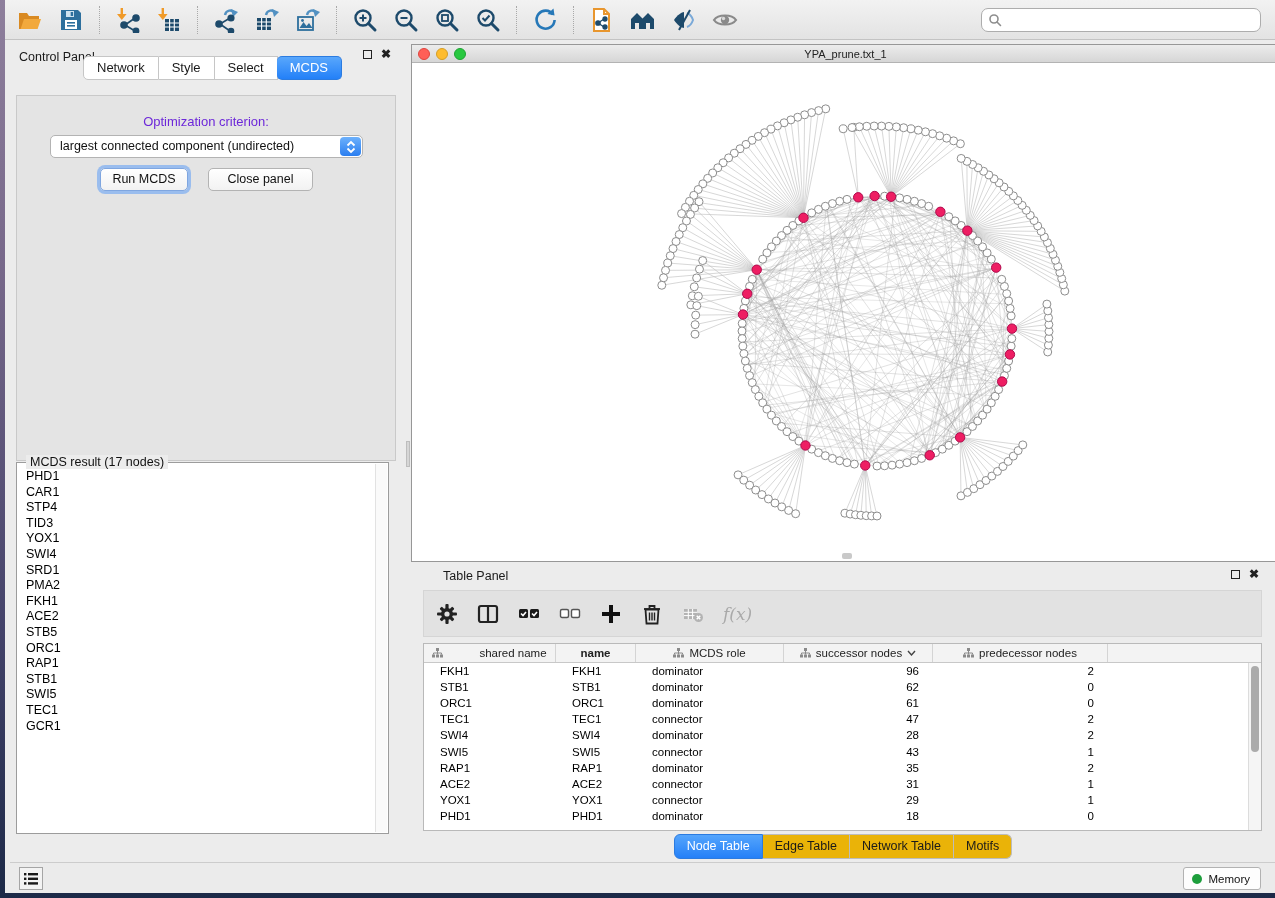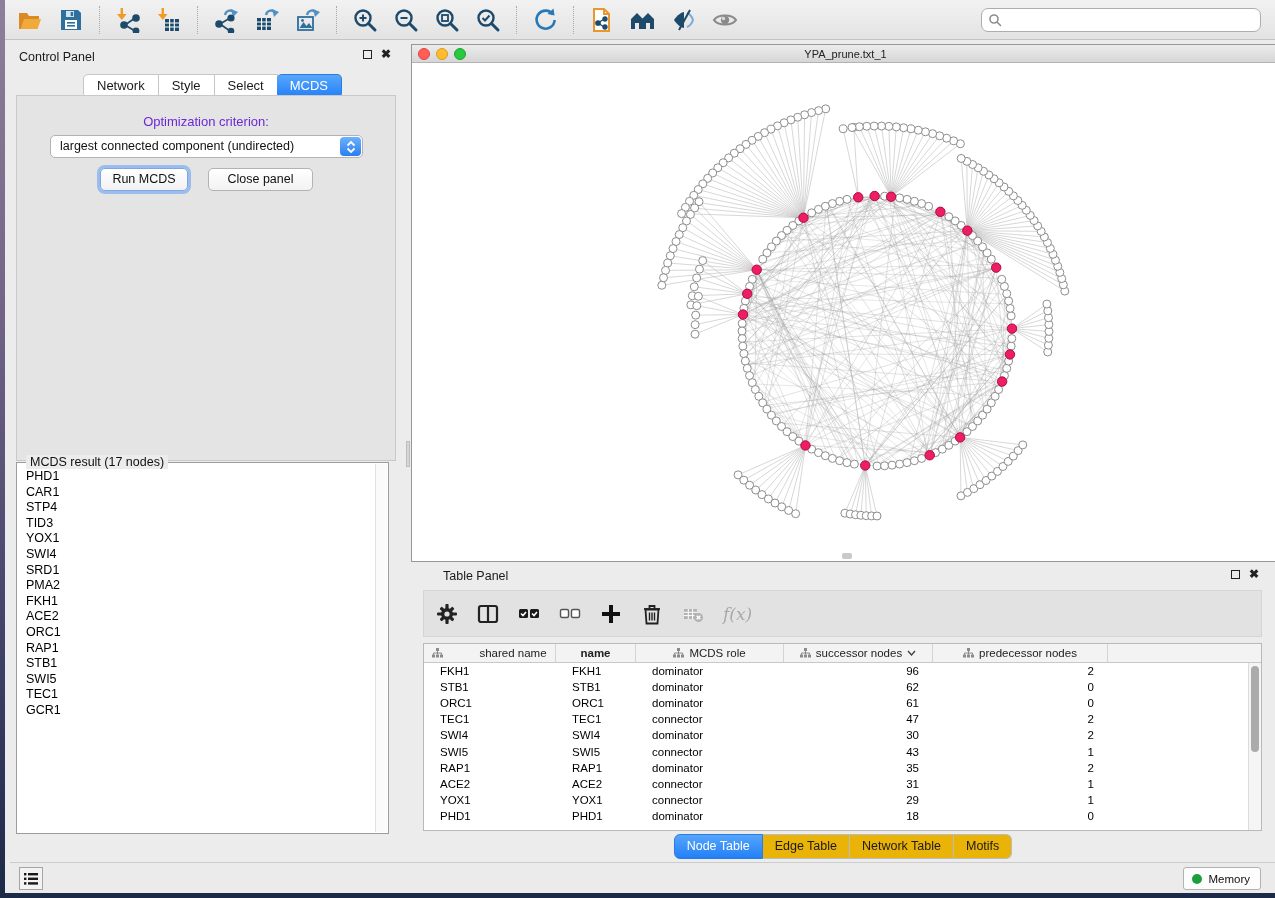--- a/index.html
+++ b/index.html
@@ -19,21 +19,21 @@
   #search-wrap { position:absolute; right:14px; top:8px; width:280px; height:24px;
     background:#fff; border:1px solid #adadad; border-radius:7px; display:flex; align-items:center; padding-left:6px; }
   #search-input { border:none; outline:none; flex:1; height:20px; font-size:12px; background:transparent; }
 
   
   #control-panel { position:absolute; left:5px; top:41px; width:395px; bottom:36px; background:#ececec; }
   .panel-title { font-size:12.5px; color:#1a1a1a; }
   .win-btns { position:absolute; display:flex; gap:9px; align-items:center; }
   .float-btn { width:9px; height:9px; border:1.6px solid #222; }
   .close-btn { font-size:12px; font-weight:bold; color:#222; line-height:9px; }
-  #cp-tabs { position:absolute; left:73px; top:33px; display:flex;justify-content:space-between; }
+  #cp-tabs { position:absolute; left:73px; top:15px; display:flex;justify-content:space-between; }
   .cp-tab { font-size:13px; padding:3px 13px 4px; background:#fff; border:1px solid #c6c6c6; border-left:none; color:#1a1a1a; }
   .cp-tab:first-child { border-left:1px solid #c6c6c6; border-radius:5px 0 0 5px; }
   .cp-tab.sel { background:linear-gradient(180deg,#59a7fc,#2380f8); color:#fff; border-color:#2b7be0; border-radius:5px; margin-left:-1px; }
   .cp-tab:last-child:not(.sel){ border-radius:0 5px 5px 0; }
   #cp-box { position:absolute; left:6px; right:9px; top:54px; height:366px; background:#e4e4e4; border:1px solid #c9c9c9; }
   #opt-label { position:absolute; left:0; right:0; top:18px; text-align:center; font-size:13px; color:#6d28d9; }
   #criterion { position:absolute; left:33px; top:39px; width:313px; height:23px; background:#fff;
     border:1px solid #b3b3b3; border-radius:5px; font-size:12.5px; color:#111; line-height:21px; padding-left:9px; }
   #criterion .cap { position:absolute; right:1px; top:1px; bottom:1px; width:21px; border-radius:4px;
     background:linear-gradient(180deg,#6db1fc,#2a7ef0); display:flex; align-items:center; justify-content:center; }
@@ -238,20 +238,21 @@
             <div class="mcds-item">PHD1</div>
             <div class="mcds-item">CAR1</div>
             <div class="mcds-item">STP4</div>
             <div class="mcds-item">TID3</div>
             <div class="mcds-item">YOX1</div>
             <div class="mcds-item">SWI4</div>
             <div class="mcds-item">SRD1</div>
             <div class="mcds-item">PMA2</div>
             <div class="mcds-item">FKH1</div>
             <div class="mcds-item">ACE2</div>
+            <div class="mcds-item">STB5</div>
             <div class="mcds-item">ORC1</div>
             <div class="mcds-item">RAP1</div>
             <div class="mcds-item">STB1</div>
             <div class="mcds-item">SWI5</div>
             <div class="mcds-item">TEC1</div>
             <div class="mcds-item">GCR1</div>
           </div>
       <div id="mcds-scroll"></div>
     </div>
   </div>
@@ -1042,21 +1043,21 @@
               <div class="td" style="width: 132px; text-align: left; padding: 0px 0px 0px 16px;">TEC1</div>
               <div class="td" style="width: 80px; text-align: left; padding: 0px 0px 0px 16px;">TEC1</div>
               <div class="td" style="width: 148px; text-align: left; padding: 0px 0px 0px 16px;">connector</div>
               <div class="td" style="width: 149px; text-align: right; padding: 0px 14px 0px 0px;">47</div>
               <div class="td" style="width: 175px; text-align: right; padding: 0px 14px 0px 0px;">2</div>
             </div>
             <div class="tr">
               <div class="td" style="width: 132px; text-align: left; padding: 0px 0px 0px 16px;">SWI4</div>
               <div class="td" style="width: 80px; text-align: left; padding: 0px 0px 0px 16px;">SWI4</div>
               <div class="td" style="width: 148px; text-align: left; padding: 0px 0px 0px 16px;">dominator</div>
-              <div class="td" style="width: 149px; text-align: right; padding: 0px 14px 0px 0px;">30</div>
+              <div class="td" style="width: 149px; text-align: right; padding: 0px 14px 0px 0px;">28</div>
               <div class="td" style="width: 175px; text-align: right; padding: 0px 14px 0px 0px;">2</div>
             </div>
             <div class="tr">
               <div class="td" style="width: 132px; text-align: left; padding: 0px 0px 0px 16px;">SWI5</div>
               <div class="td" style="width: 80px; text-align: left; padding: 0px 0px 0px 16px;">SWI5</div>
               <div class="td" style="width: 148px; text-align: left; padding: 0px 0px 0px 16px;">connector</div>
               <div class="td" style="width: 149px; text-align: right; padding: 0px 14px 0px 0px;">43</div>
               <div class="td" style="width: 175px; text-align: right; padding: 0px 14px 0px 0px;">1</div>
             </div>
             <div class="tr">

